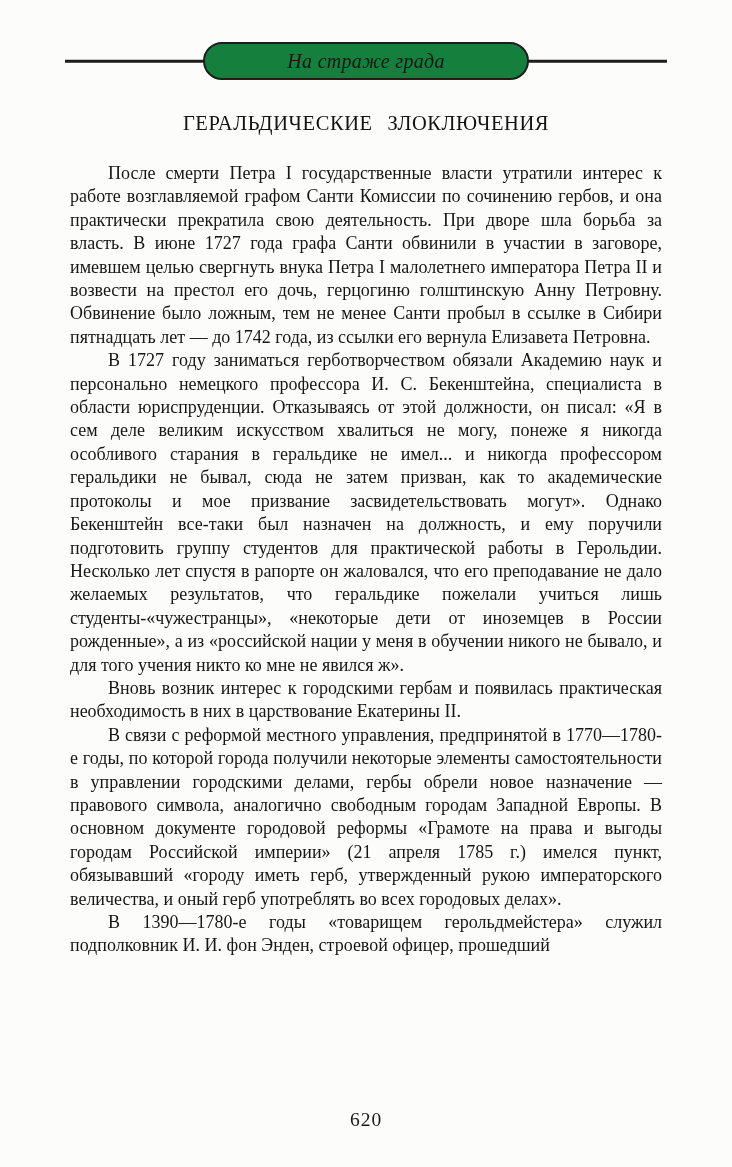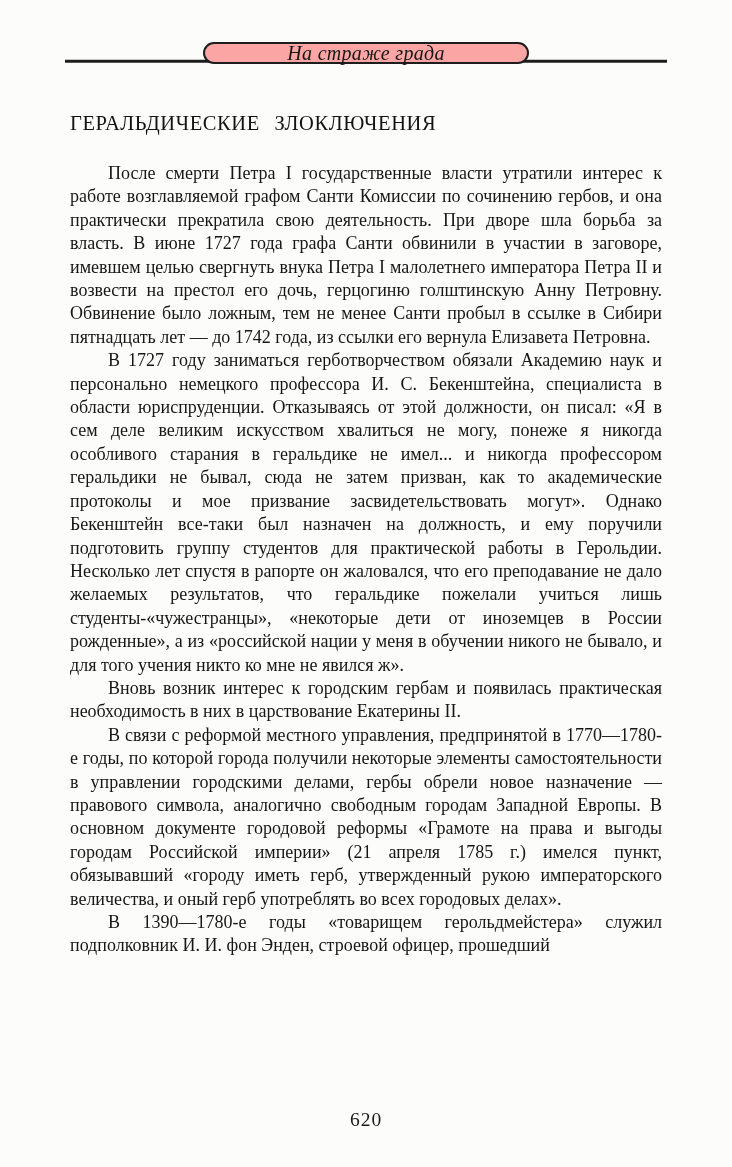--- a/index.html
+++ b/index.html
@@ -30,36 +30,36 @@
     right: -5px;
     top: 50%;
     height: 2.5px;
     background: #1d1d1d;
     transform: translateY(-50%);
   }
   .header-cartouche {
     position: relative;
     margin: 0 auto;
     width: 326px;
-    height: 22px;
-    background: #fca5a5;
+    height: 38px;
+    background: #15803d;
     border: 2px solid #1d1d1d;
     border-radius: 19px;
     display: flex;
     align-items: center;
     justify-content: center;
   }
   .header-text {
     font-style: italic;
     font-size: 20px;
     letter-spacing: 0.3px;
   }
   .chapter-title {
     margin-top: 32px;
-    text-align: left;
+    text-align: center;
     font-size: 20.5px;
     font-weight: normal;
     letter-spacing: 0.6px;
     word-spacing: 9px;
     color: #131313;
   }
   .body-text {
     margin-top: 27px;
     font-size: 18px;
     line-height: 23.4px;
@@ -92,20 +92,20 @@
     <div class="header-cartouche">
       <span class="header-text">На страже града</span>
     </div>
   </div>
 
   <h1 class="chapter-title">ГЕРАЛЬДИЧЕСКИЕ ЗЛОКЛЮЧЕНИЯ</h1>
 
   <div class="body-text">
       <p class="body-paragraph">После смерти Петра I государственные власти утратили интерес к работе возглавляемой графом Санти Комиссии по сочинению гербов, и она практически прекратила свою деятельность. При дворе шла борьба за власть. В июне 1727 года графа Санти обвинили в участии в заговоре, имевшем целью свергнуть внука Петра I малолетнего императора Петра II и возвести на престол его дочь, герцогиню голштинскую Анну Петровну. Обвинение было ложным, тем не менее Санти пробыл в ссылке в Сибири пятнадцать лет — до 1742 года, из ссылки его вернула Елизавета Петровна.</p>
       <p class="body-paragraph">В 1727 году заниматься герботворчеством обязали Академию наук и персонально немецкого профессора И. С. Бекенштейна, специалиста в области юриспруденции. Отказываясь от этой должности, он писал: «Я в сем деле великим искусством хвалиться не могу, понеже я никогда особливого старания в геральдике не имел... и никогда профессором геральдики не бывал, сюда не затем призван, как то академические протоколы и мое призвание засвидетельствовать могут». Однако Бекенштейн все-таки был назначен на должность, и ему поручили подготовить группу студентов для практической работы в Герольдии. Несколько лет спустя в рапорте он жаловался, что его преподавание не дало желаемых результатов, что геральдике пожелали учиться лишь студенты-«чужестранцы», «некоторые дети от иноземцев в России рожденные», а из «российской нации у меня в обучении никого не бывало, и для того учения никто ко мне не явился ж».</p>
-      <p class="body-paragraph">Вновь возник интерес к городским гербам и появилась практическая необходимость в них в царствование Екатерины II.</p>
+      <p class="body-paragraph">Вновь возник интерес к городскими гербам и появилась практическая необходимость в них в царствование Екатерины II.</p>
       <p class="body-paragraph">В связи с реформой местного управления, предпринятой в 1770—1780-е годы, по которой города получили некоторые элементы самостоятельности в управлении городскими делами, гербы обрели новое назначение — правового символа, аналогично свободным городам Западной Европы. В основном документе городовой реформы «Грамоте на права и выгоды городам Российской империи» (21 апреля 1785 г.) имелся пункт, обязывавший «городу иметь герб, утвержденный рукою императорского величества, и оный герб употреблять во всех городовых делах».</p>
       <p class="body-paragraph">В 1390—1780-е годы «товарищем герольдмейстера» служил подполковник И. И. фон Энден, строевой офицер, прошедший</p>
     </div>
 
   <div class="page-number">620</div>
 
 </div>
 
 </body></html>

